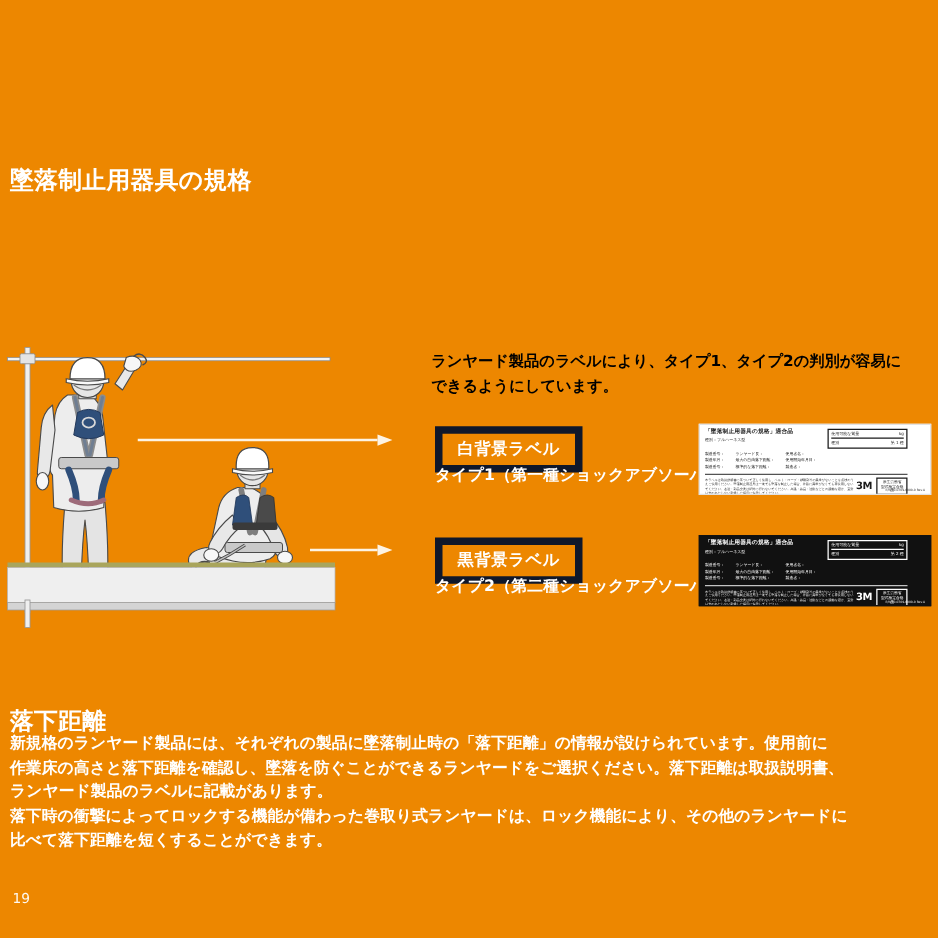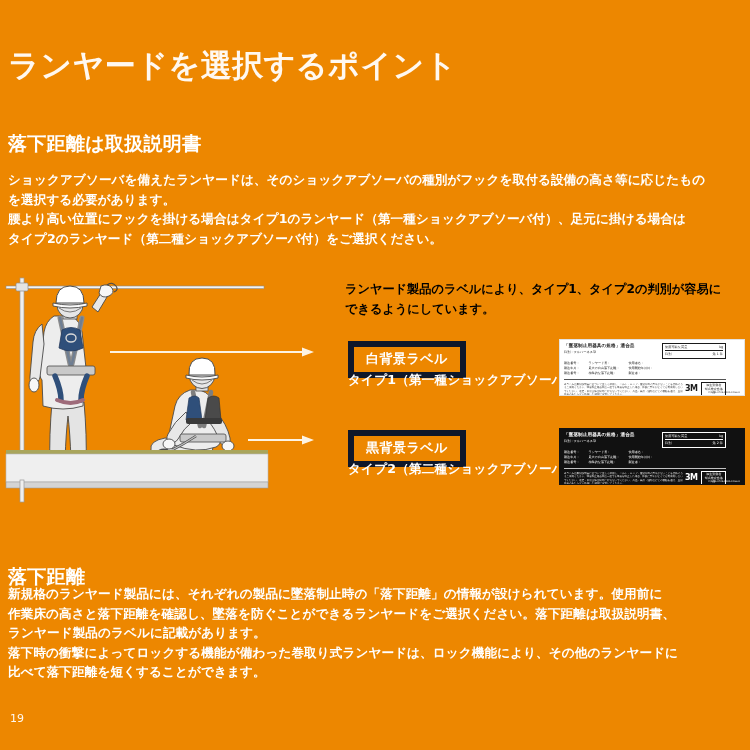--- a/index.html
+++ b/index.html
@@ -118,28 +118,23 @@
     position:absolute;left:10px;top:712px;
     font-size:11px;font-weight:normal;color:#FFFFFF;opacity:.95;
     font-family:"DejaVu Sans",sans-serif;
   }
 </style>
 </head>
 <body>
 
 <div class="page">
 
-  <div class="main-title">ランヤードを選択するポイント</div>
-
-  <div class="section-title" id="sec-type">落下距離は取扱説明書</div>
-
-  <div class="body-text" id="intro">ショックアブソーバを備えたランヤードは、そのショックアブソーバの種別がフックを取付る設備の高さ等に応じたもの
-を選択する必要があります。
-腰より高い位置にフックを掛ける場合はタイプ1のランヤード（第一種ショックアブソーバ付）、足元に掛ける場合は
-タイプ2のランヤード（第二種ショックアブソーバ付）をご選択ください。</div>
+
+  <div class="section-title" id="sec-type">墜落制止用器具の規格</div>
+
 
   <div class="label-intro">ランヤード製品のラベルにより、タイプ1、タイプ2の判別が容易に
 できるようにしています。</div>
 
   <svg id="illu" viewBox="0 0 336 238">
 
     <rect x="20" y="6" width="4" height="212" fill="#EFEFEF" stroke="#9a9a9a" stroke-width="0.7"></rect>
 
     <rect x="6" y="14" width="258" height="2.6" fill="#F3F3F3" stroke="#8d8d8d" stroke-width="0.6"></rect>
 

